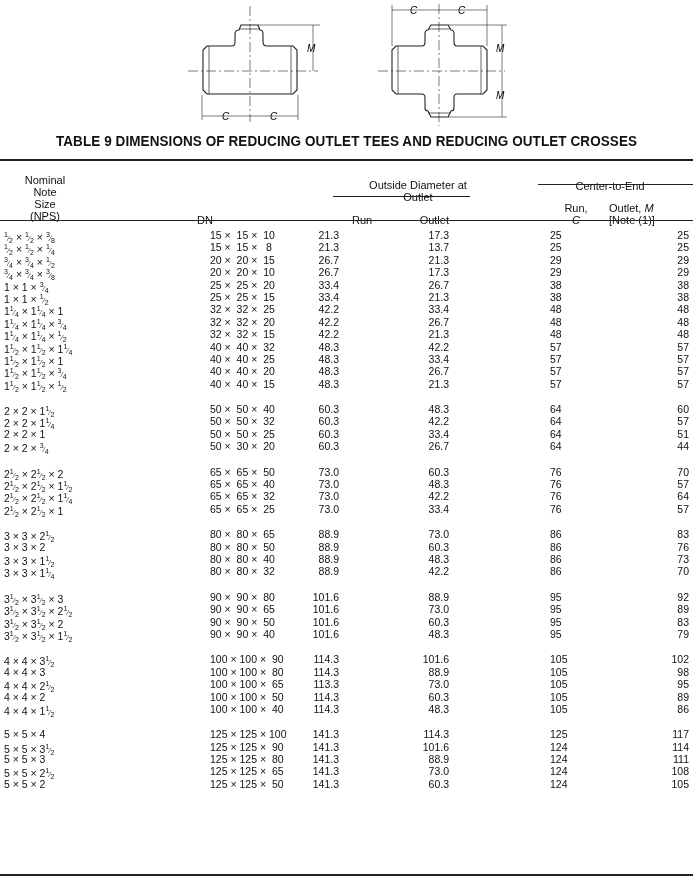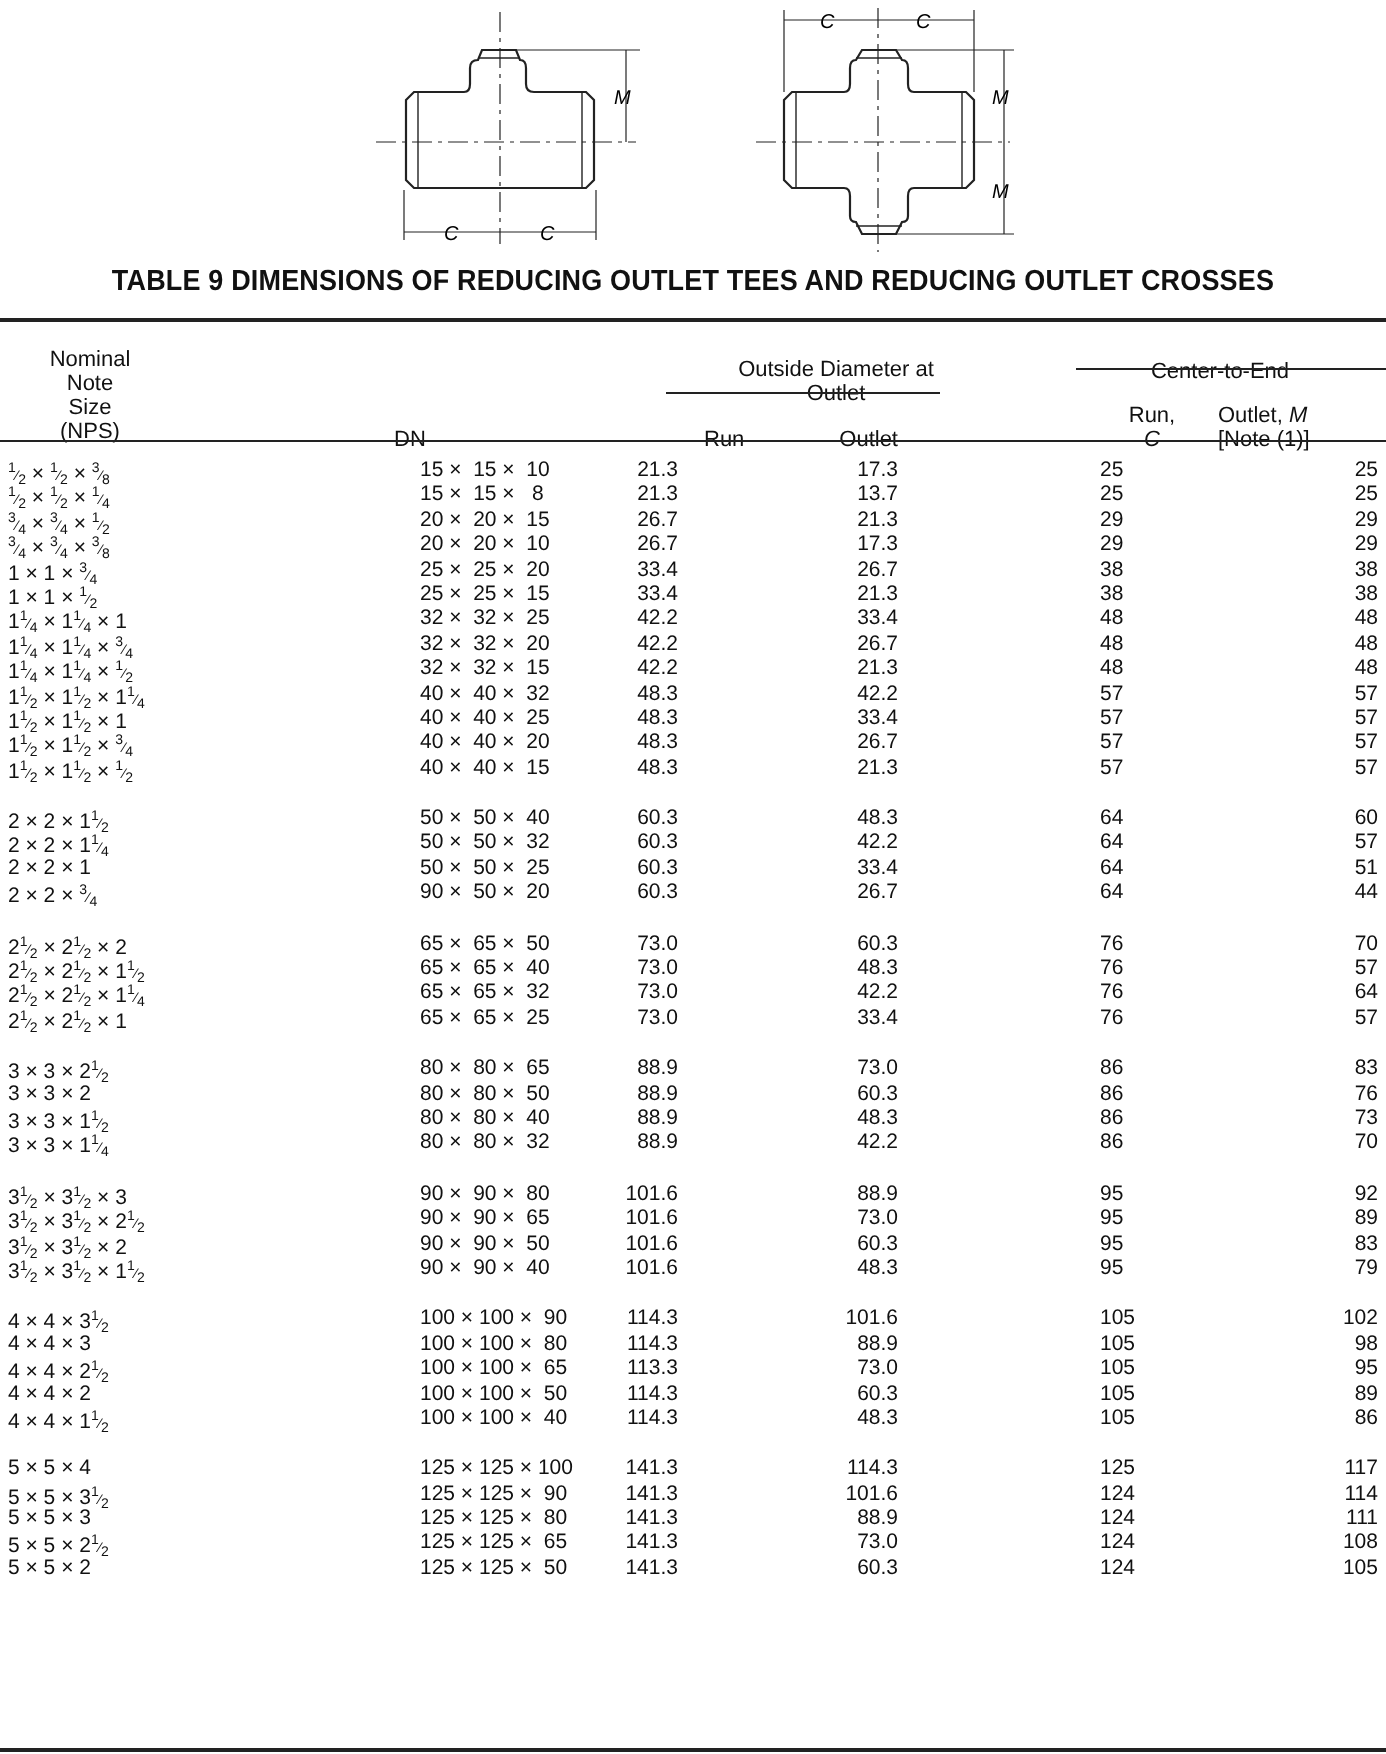--- a/index.html
+++ b/index.html
@@ -229,21 +229,21 @@
     <div class="row">
       <span class="cell nps">2 × 2 × 1</span>
       <span class="cell dn">50 ×  50 ×  25</span>
       <span class="cell odrun">60.3</span>
       <span class="cell odout">33.4</span>
       <span class="cell runc">64</span>
       <span class="cell outm">51</span>
     </div>
     <div class="row">
       <span class="cell nps">2 × 2 × <span class="frac"><sup>3</sup>⁄<sub>4</sub></span></span>
-      <span class="cell dn">90 ×  50 ×  20</span>
+      <span class="cell dn">50 ×  30 ×  20</span>
       <span class="cell odrun">60.3</span>
       <span class="cell odout">26.7</span>
       <span class="cell runc">64</span>
       <span class="cell outm">44</span>
     </div>
     <div class="row gap">
       <span class="cell nps">2<span class="frac"><sup>1</sup>⁄<sub>2</sub></span> × 2<span class="frac"><sup>1</sup>⁄<sub>2</sub></span> × 2</span>
       <span class="cell dn">65 ×  65 ×  50</span>
       <span class="cell odrun">73.0</span>
       <span class="cell odout">60.3</span>

